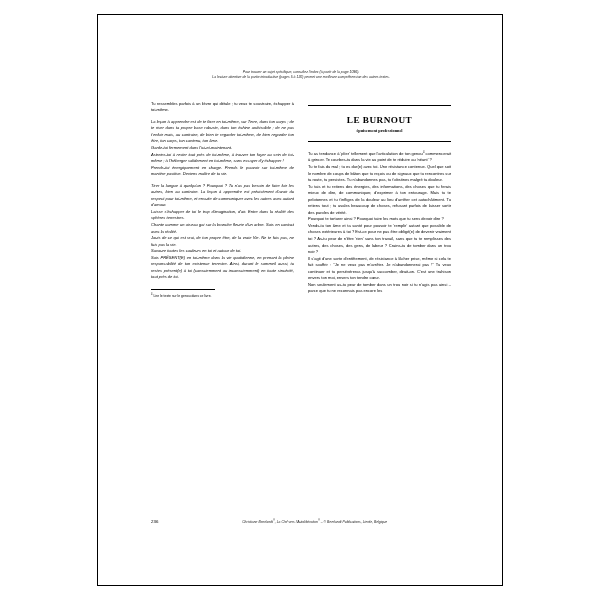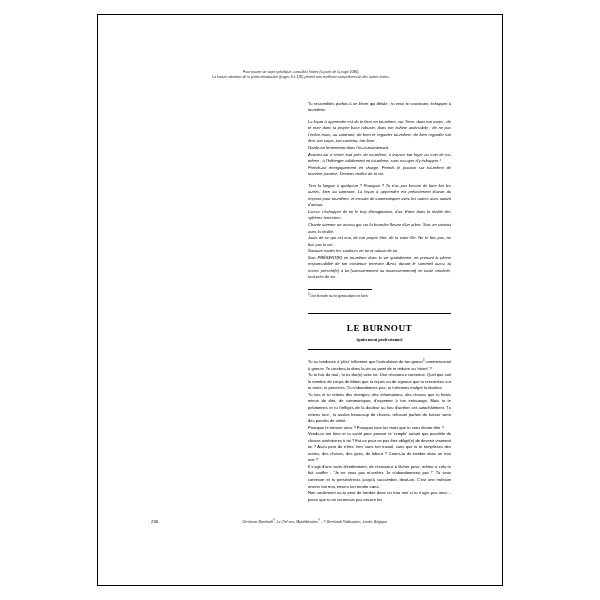--- a/index.html
+++ b/index.html
@@ -38,22 +38,22 @@
     line-height: 1.55;
     color: #1a1a1a;
     letter-spacing: 0.01px;
     margin-bottom: 20px;
   }
   .running-head .line1 { display: block; }
   .running-head .line2 { display: block; }
 
   .columns {
     display: flex;
-    flex-direction: column;
-    align-items: flex-end;
+    flex-direction: row;
+    align-items: center;
     width: 300px;
   }
   .col {
     width: 143px;
     flex: 0 0 143px;
   }
   .col-gap { flex: 0 0 14px; }
 
   .col p {
     margin: 0;

